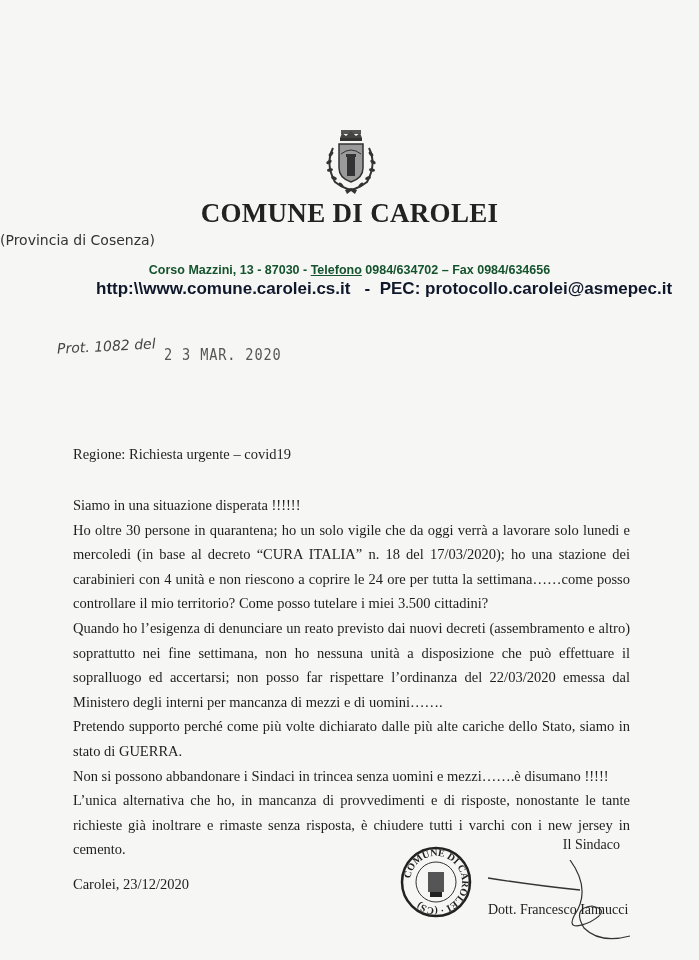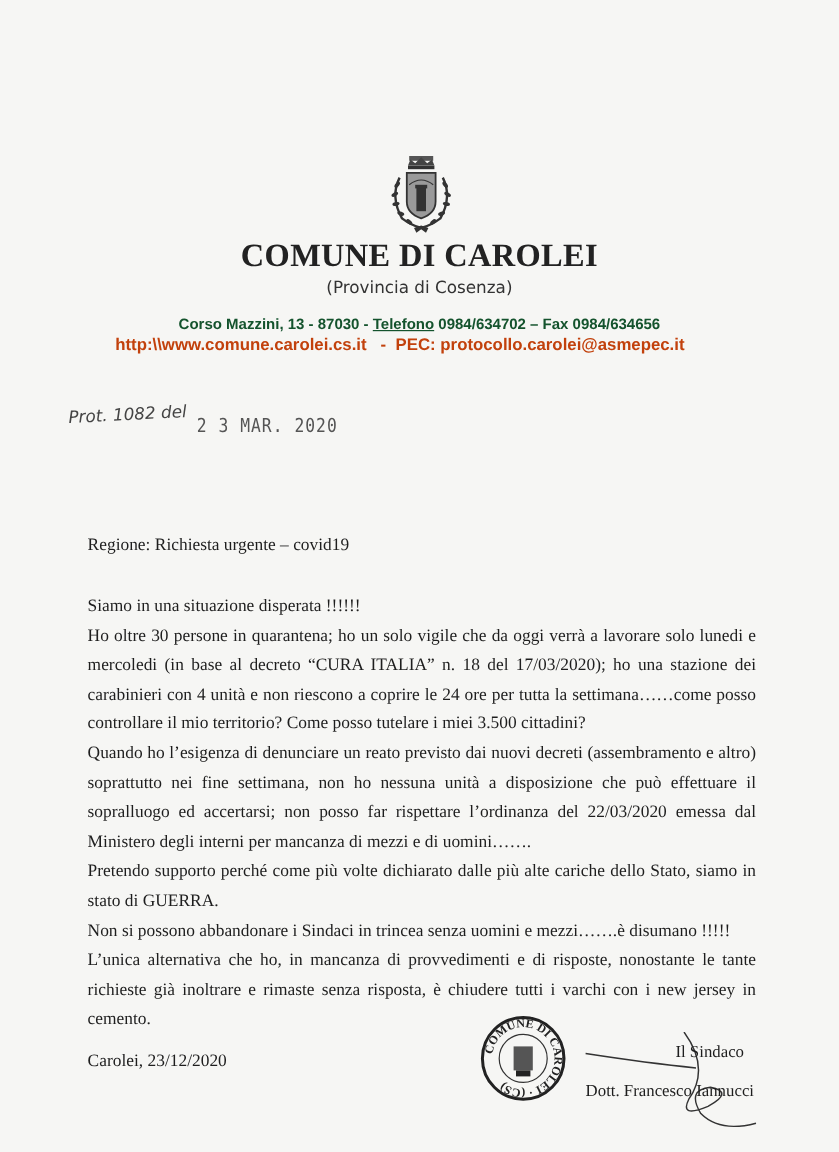--- a/index.html
+++ b/index.html
@@ -2,39 +2,39 @@
 <html><head>
 <meta charset="utf-8">
 <style>
   html, body { margin:0; padding:0; }
   body { width:699px; height:960px; background:#f4f4f2; position:relative; overflow:hidden;
          font-family:"Liberation Serif", serif; color:#1e1e1e; }
   .page { position:absolute; left:0; top:0; width:699px; height:960px; background:#f6f6f4; }
   .crest { position:absolute; left:319px; top:128px; width:64px; height:68px; }
   .title { position:absolute; left:0; width:699px; top:198px; text-align:center;
            font-family:"Liberation Serif", serif; font-weight:bold; font-size:27px; letter-spacing:0.3px; color:#222; }
-  .province { position:absolute; left:0; width:699px; top:232px; text-align:center;
+  .province { position:absolute; left:0; width:699px; top:232px; 
               font-family:"DejaVu Sans", sans-serif; font-size:14px; color:#333; }
   .addr { position:absolute; left:0; width:699px; top:263px; text-align:center;
           font-family:"Liberation Sans", sans-serif; font-weight:bold; font-size:12.5px; color:#14532d; }
   .addr u { text-decoration:underline; }
   .web { position:absolute; left:96px; top:279px; font-family:"Liberation Sans", sans-serif; font-weight:bold;
-         font-size:14px; color:#c2410c; white-space:pre; }
+         font-size:17px; color:#0f172a; white-space:pre; }
   .prot { position:absolute; left:57px; top:338px; font-family:"DejaVu Sans", sans-serif; font-size:14px;
           font-style:italic; color:#444; transform:rotate(-3deg); }
   .stamp-date { position:absolute; left:164px; top:345px; font-family:"DejaVu Sans Mono", monospace; font-size:16px;
                 color:#555; letter-spacing:1px; transform:scaleX(0.85); transform-origin:left; }
   .recip { position:absolute; right:68px; top:330px; text-align:right; font-size:14.5px; line-height:24.5px; color:#222; }
   .recip div { white-space:nowrap; }
   .subject { position:absolute; left:73px; top:446px; font-size:14.5px; }
   .body { position:absolute; left:73px; top:493px; width:557px; font-size:14.5px; line-height:24.6px; text-align:justify; }
   .body p { margin:0; }
   .place-date { position:absolute; left:73px; top:876px; font-size:14.5px; }
   .seal { position:absolute; left:400px; top:846px; width:72px; height:72px; }
-  .sig-title { position:absolute; left:500px; top:870px; font-size:14px; width:120px; text-align:right; }
+  .sig-title { position:absolute; left:500px; top:837px; font-size:14px; width:120px; text-align:right; }
   .sig-name { position:absolute; left:488px; top:902px; font-size:14px; }
   .signature { position:absolute; left:480px; top:860px; width:170px; height:85px; }
 </style>
 </head>
 <body>
 
 <div class="page">
 
   <svg class="crest" viewBox="0 0 64 68">
 

